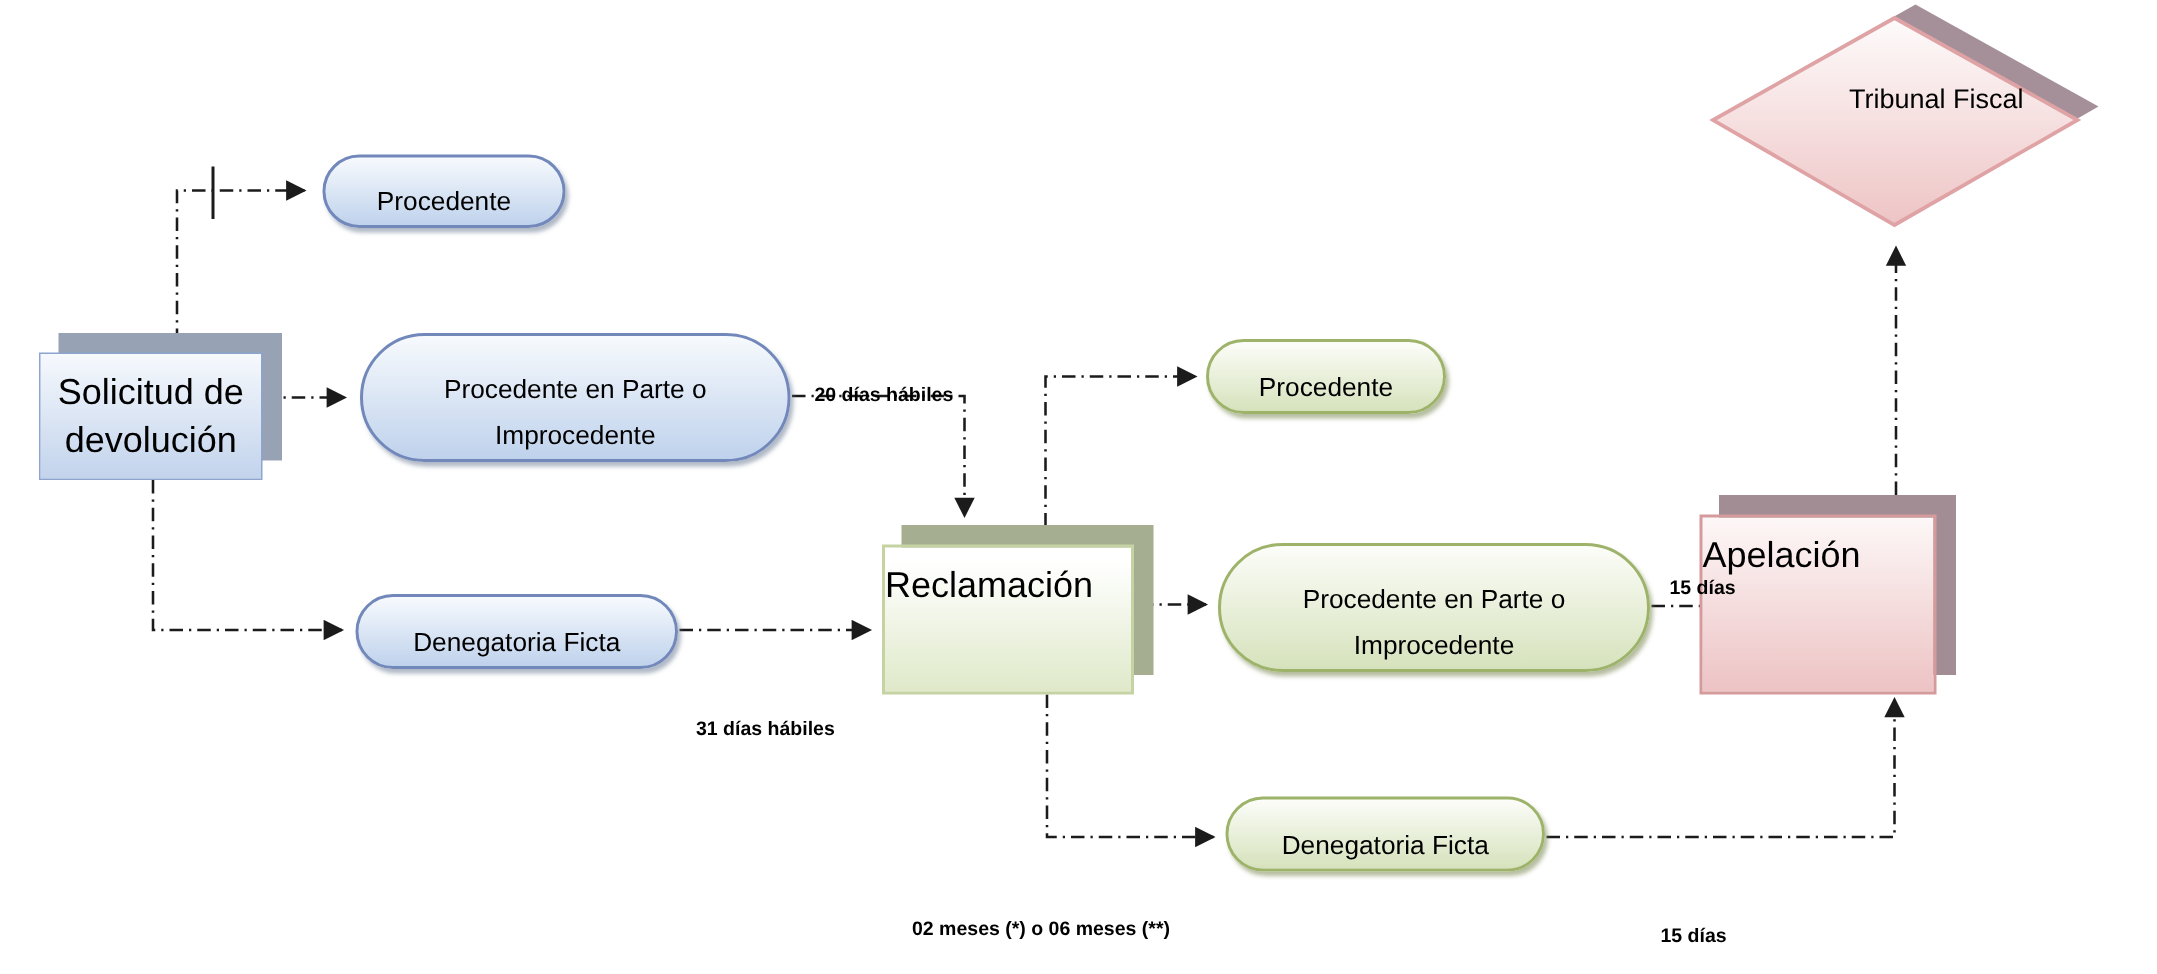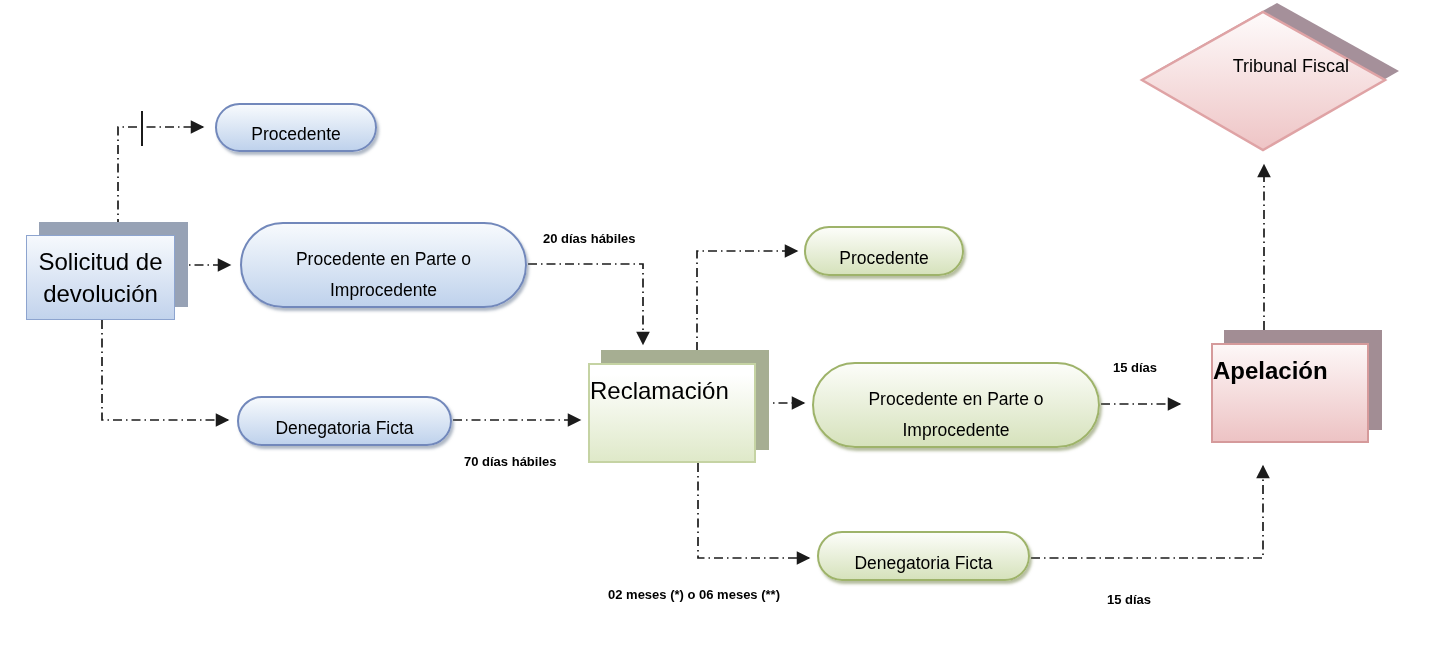--- a/index.html
+++ b/index.html
@@ -43,21 +43,21 @@
     box-shadow:2px 3px 3px rgba(110,125,150,.55);
   }
   .pill-green{
     background:linear-gradient(#fcfdf9,#d6e2bc);
     border:2px solid #9eb36a;
     box-shadow:2px 3px 3px rgba(120,135,80,.55);
   }
 
   .edge-label{
     position:absolute;z-index:3;
-    font-size:13px;font-weight:bold;white-space:nowrap;
+    font-size:13px;font-weight:bold;white-space:nowrap;margin-top:24px;
   }
   .diamond-label{
     position:absolute;z-index:3;
     width:124px;text-align:right;
     font-size:18px;line-height:32px;margin-left:24px;
   }
 </style>
 </head>
 <body>
 
@@ -132,32 +132,32 @@
   </div>
 
   <div class="pill pill-green" style="left:812px;top:362px;width:288px;height:86px;padding:0 28px;">
     <span>Procedente en Parte o Improcedente</span>
   </div>
 
   <div class="pill pill-green" style="left:817px;top:531px;width:213px;height:50px;">
     <span>Denegatoria Ficta</span>
   </div>
 
-  <div class="node" style="left:1211px;top:343px;width:158px;height:100px;font-weight:bold;">
+  <div class="node" style="left:1133px;top:343px;width:158px;height:120px;">
     <div class="backshadow sh-pink"></div>
     <div class="face face-pink top-text">
       <span>Apelación</span>
     </div>
   </div>
 
   <div class="diamond-label" style="left:1201px;top:50px;">Tribunal Fiscal</div>
 
   <div class="edge-label" style="left:543px;top:231px;">20 días hábiles</div>
 
-  <div class="edge-label" style="left:464px;top:454px;">70 días hábiles</div>
+  <div class="edge-label" style="left:464px;top:454px;">31 días hábiles</div>
 
   <div class="edge-label" style="left:1113px;top:360px;">15 días</div>
 
   <div class="edge-label" style="left:608px;top:587px;">02 meses (*) o 06 meses (**)</div>
 
   <div class="edge-label" style="left:1107px;top:592px;">15 días</div>
 
 </div>
 
 </body></html>

